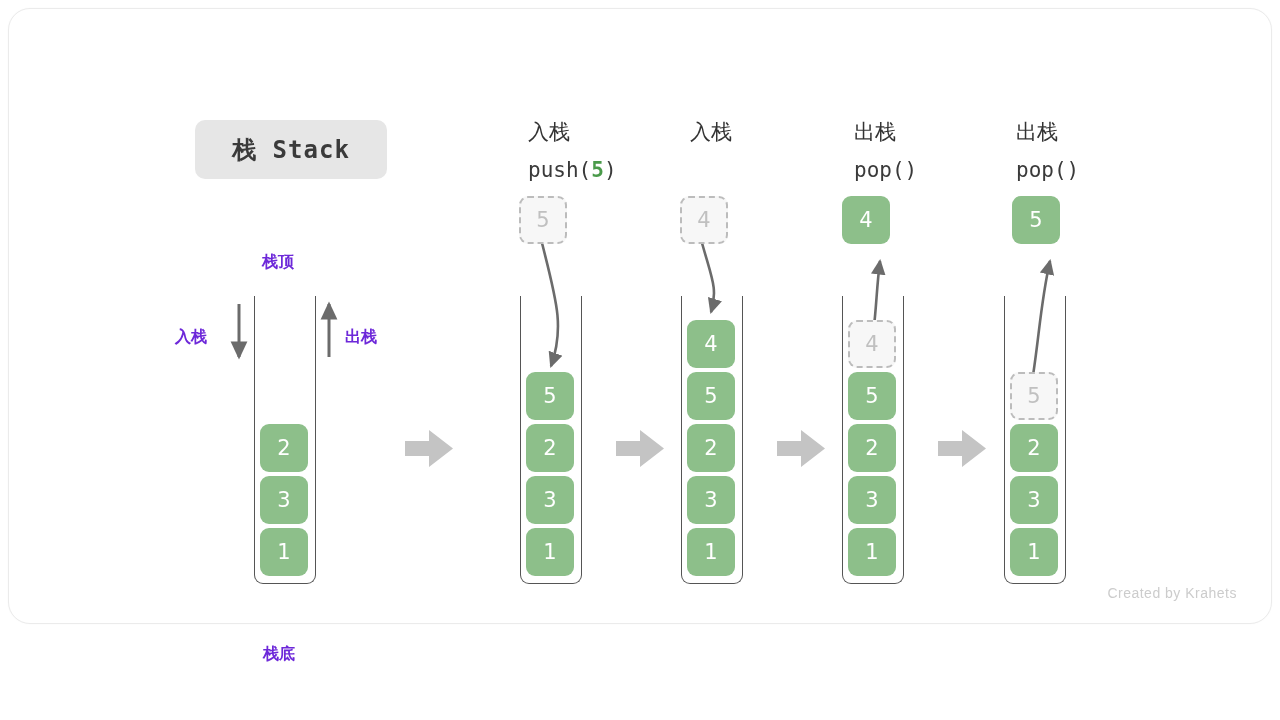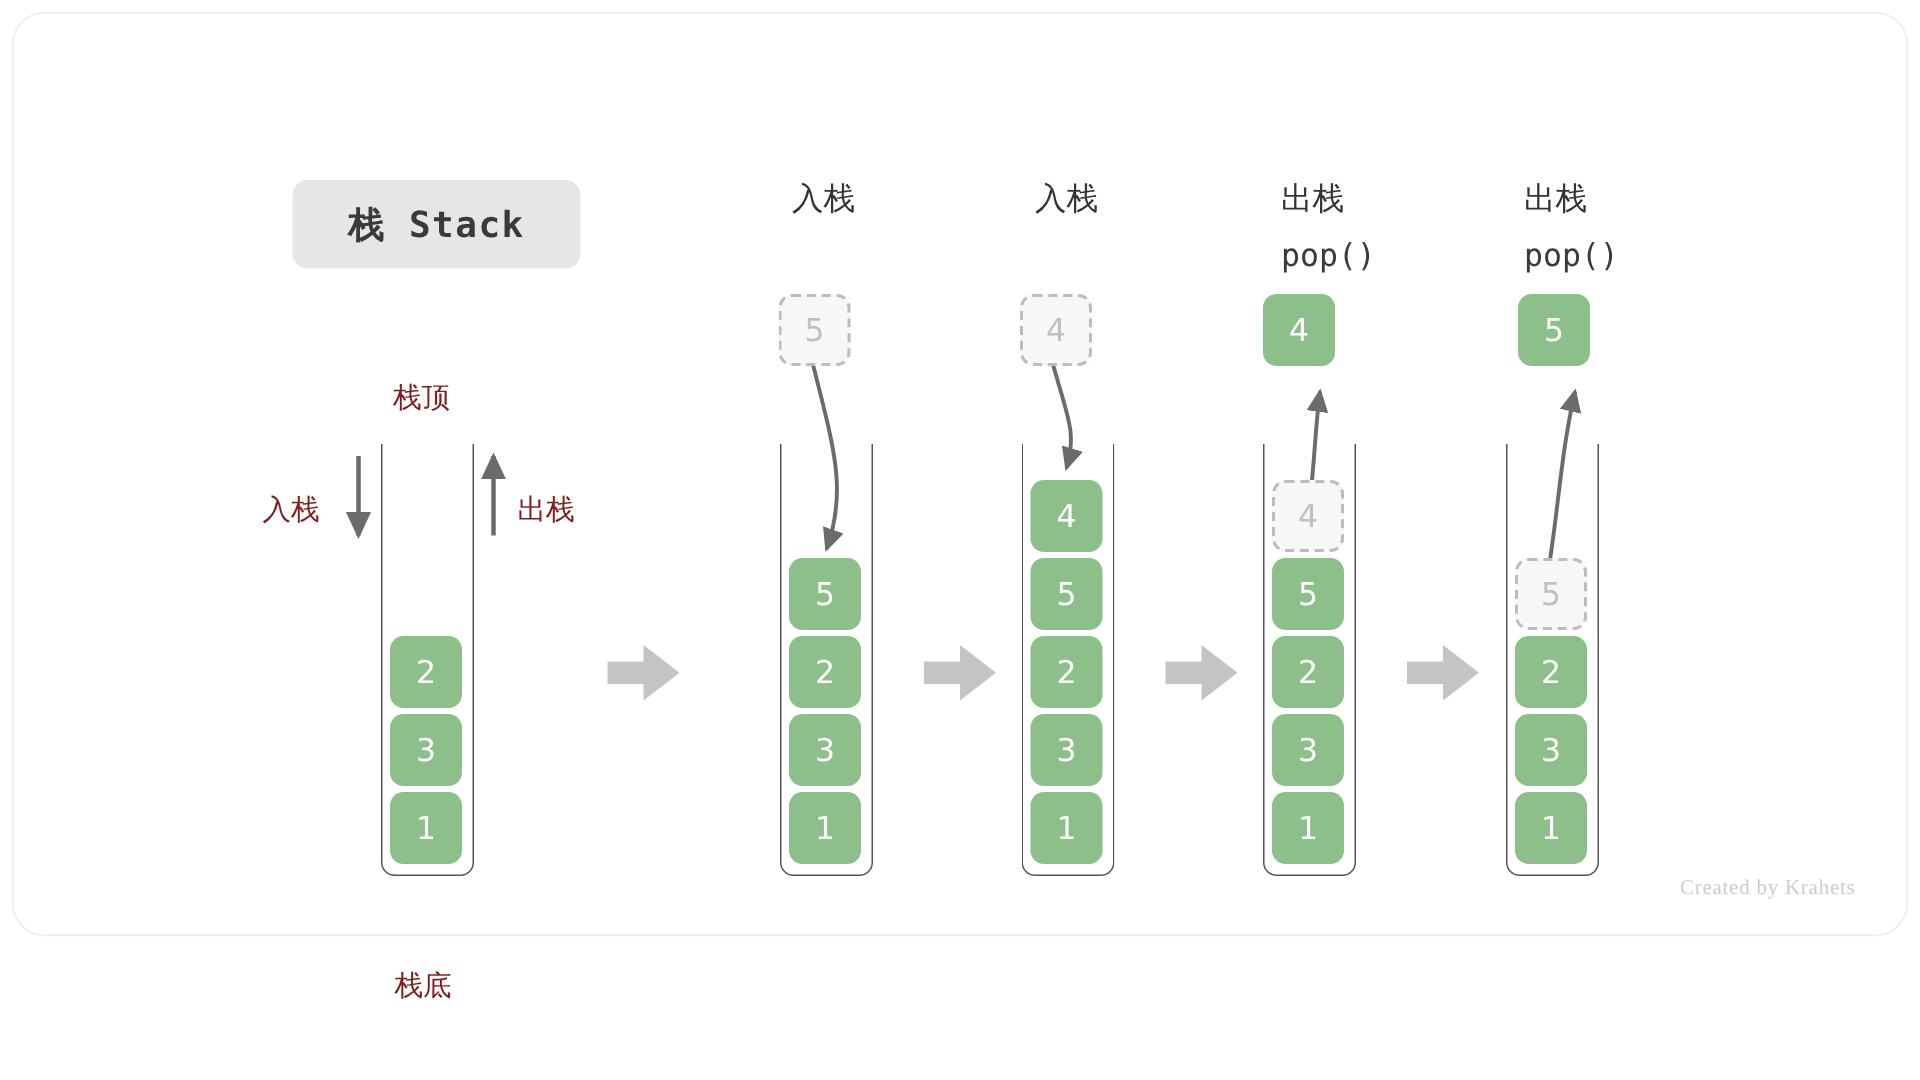--- a/index.html
+++ b/index.html
@@ -102,56 +102,57 @@
   }
   .cell.ghost {
     background: #f7f7f7;
     color: #c0c0c0;
     border: 2px dashed #bcbcbc;
   }
 
   
   .side-label {
     position: absolute;
-    font-size: 19px;
-    font-weight: normal;
-    color: #7f1d1d;
+    font-size: 16px;
+    font-weight: bold;
+    color: #6d28d9;
     white-space: nowrap;
   }
 
   
   #overlay {
     position: absolute;
     left: 0; top: 0;
     width: 1264px; height: 704px;
     pointer-events: none;
   }
 
   
   #footer {
     position: absolute;
     right: 34px;
     bottom: 22px;
-    font-family: Liberation Serif, serif;
+    font-family: Liberation Sans, sans-serif;
     font-size: 14px;
     color: #cccccc;
     letter-spacing: 0.5px;
   }
 </style>
 </head>
 <body>
 
 <div id="card">
 
   <div id="title-badge">
     <span class="txt">栈 Stack</span>
   </div>
 
   <div class="op-head" style="left:519px; top:104px;">
     <div class="cn">入栈</div>
+    <div class="code"><span>push(</span><span class="arg">5</span><span>)</span></div>
   </div>
 
   <div class="op-head" style="left:681px; top:104px;">
     <div class="cn">入栈</div>
   </div>
 
   <div class="op-head" style="left:845px; top:104px;">
     <div class="cn">出栈</div>
     <div class="code"><span>pop(</span><span class="arg"></span><span>)</span></div>
   </div>

